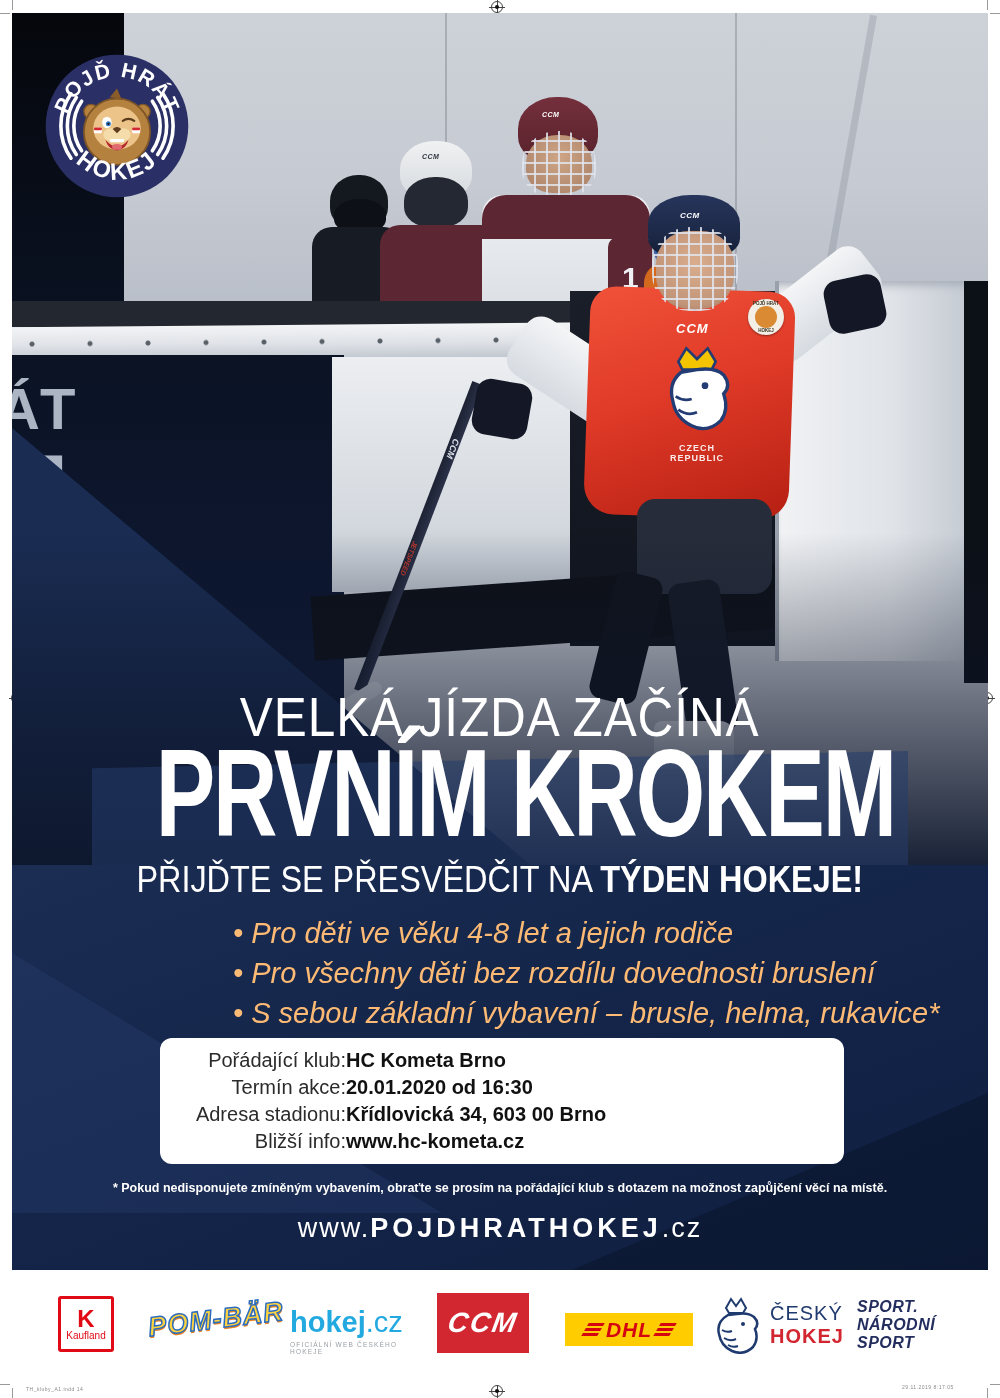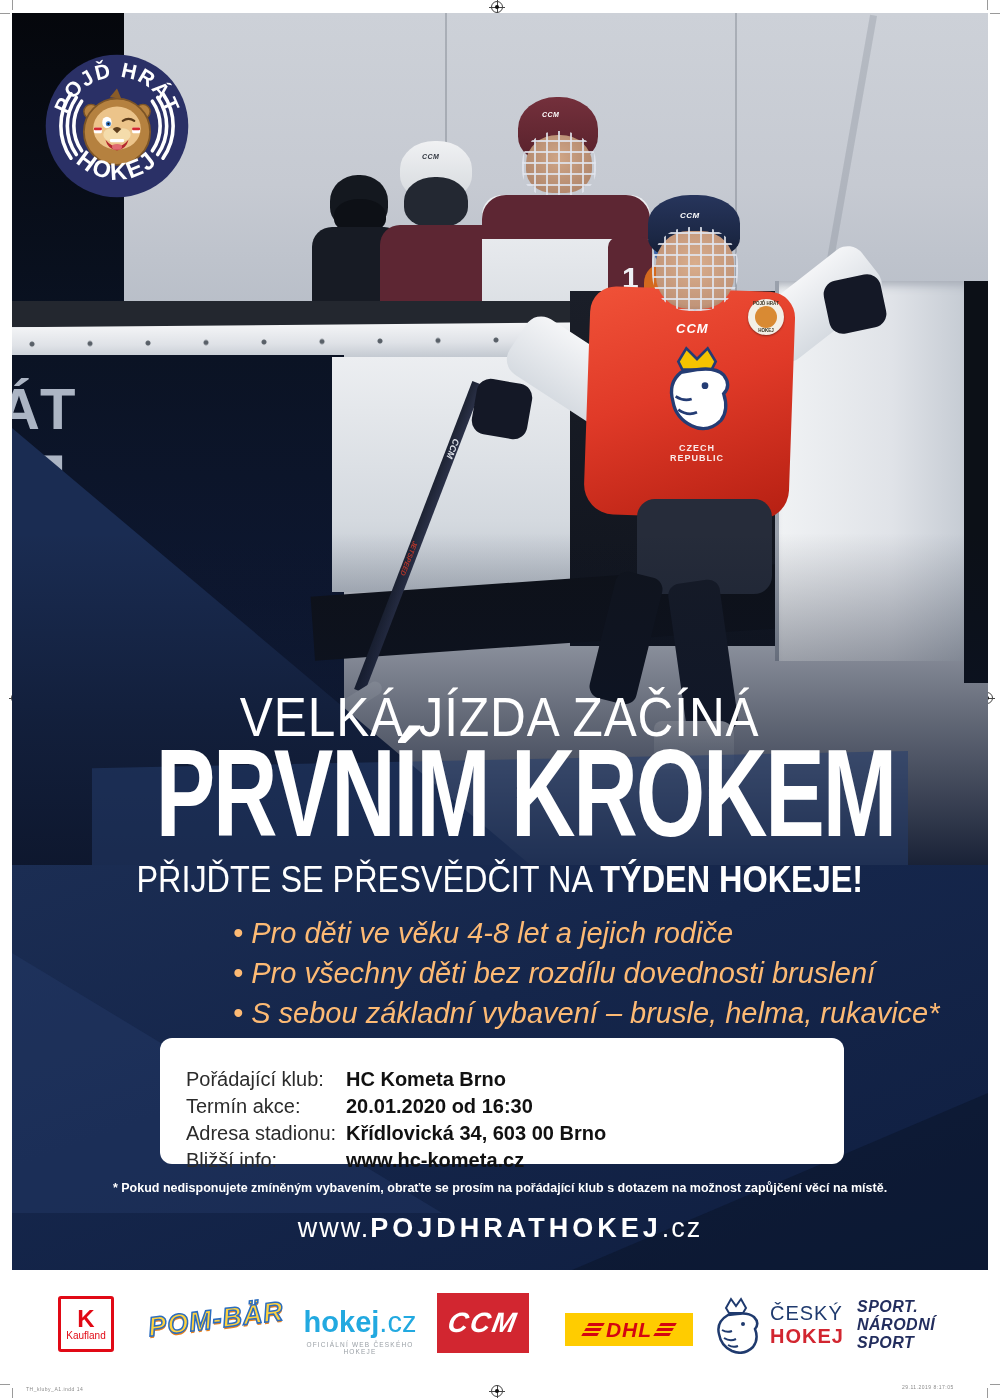--- a/index.html
+++ b/index.html
@@ -108,39 +108,39 @@
   .h1 { position:absolute; left:0; top:672px; width:976px; text-align:center; color:#fff; }
   .h1 span { display:inline-block; font-size:55px; letter-spacing:1px; transform:scaleX(.9); white-space:nowrap; }
   .h2 { position:absolute; left:0; top:718px; width:976px; text-align:center; color:#fff; }
   .h2 span { display:inline-block; font-size:124px; font-weight:700; letter-spacing:-3px; transform:scaleX(.72); white-space:nowrap; line-height:1; }
   .h3 { position:absolute; left:0; top:846px; width:976px; text-align:center; color:#fff; }
   .h3 .in { display:inline-block; font-size:36px; transform:scaleX(.9); white-space:nowrap; }
   .h3 .b { font-weight:700; }
   .bullets { position:absolute; left:221px; top:900px; color:#fdba74; font-style:italic; font-size:29px; line-height:40px; }
 
   .card { position:absolute; left:148px; top:1025px; width:684px; height:126px; background:#fff; border-radius:12px;
-    padding:28px 0 0 26px; }
+    padding:9px 0 0 26px;text-align:right; }
   .card-row { display:flex; height:27px; align-items:center; font-size:20px; color:#2b2b2b; }
   .card-row .lbl { width:160px; }
   .card-row .val { font-weight:700; color:#111; }
 
   .footnote { position:absolute; left:0; top:1168px; width:976px; text-align:center; color:#fff; font-size:12.5px; font-weight:700; }
   .website { position:absolute; left:0; top:1200px; width:976px; text-align:center; color:#fff; font-size:27px; letter-spacing:2px; }
   .website .b { font-weight:700; letter-spacing:4px; }
 
   
   .sponsor-strip { position:absolute; left:0; top:1257px; width:976px; height:115px; background:#ffffff; }
   .kaufland { position:absolute; left:46px; top:26px; width:56px; height:56px; border:3px solid #e10915; border-radius:3px;
     display:flex; flex-direction:column; align-items:center; justify-content:center; }
   .kaufland .kk { color:#e10915; font-size:24px; font-weight:700; line-height:22px; }
   .kaufland .kl { color:#e10915; font-size:10px; font-weight:400; }
   .pombar { position:absolute; left:134px; top:34px; width:140px; text-align:center; transform:rotate(-7deg); }
   .pombar span { font-size:27px; font-weight:700; font-style:italic; letter-spacing:1px; color:#ffd23f;
     -webkit-text-stroke:1.5px #2a6cc0; text-shadow:0 2px 0 #e8821e, 0 0 4px rgba(255,255,255,.8); }
-  .hokejcz { position:absolute; left:278px; top:36px; width:140px; text-align:center; }
+  .hokejcz { position:absolute; left:278px; top:36px; width:140px; text-align:left; }
   .hokejcz .n { color:#22a9e0; font-size:29px; font-weight:700; }
   .hokejcz .t { color:#22a9e0; font-size:29px; }
   .hokejcz .s { margin-top:2px; color:#9aa0a6; font-size:6.5px; letter-spacing:1.2px; }
   .ccmbox { position:absolute; left:425px; top:23px; width:92px; height:60px; background:#d22630;
     display:flex; align-items:center; justify-content:center; }
   .ccmbox span { color:#fff; font-size:28px; font-weight:700; font-style:italic; letter-spacing:2px; transform:skewX(-10deg); }
   .dhl { position:absolute; left:553px; top:43px; width:128px; height:33px; background:#ffcc00;
     display:flex; align-items:center; justify-content:center; gap:5px; }
   .dhl .lines { width:16px; height:13px; background:repeating-linear-gradient(0deg,#d40511 0 3px,transparent 3px 5px); transform:skewX(-30deg); }
   .dhl span { color:#d40511; font-size:21px; font-weight:700; font-style:italic; letter-spacing:1px; }

